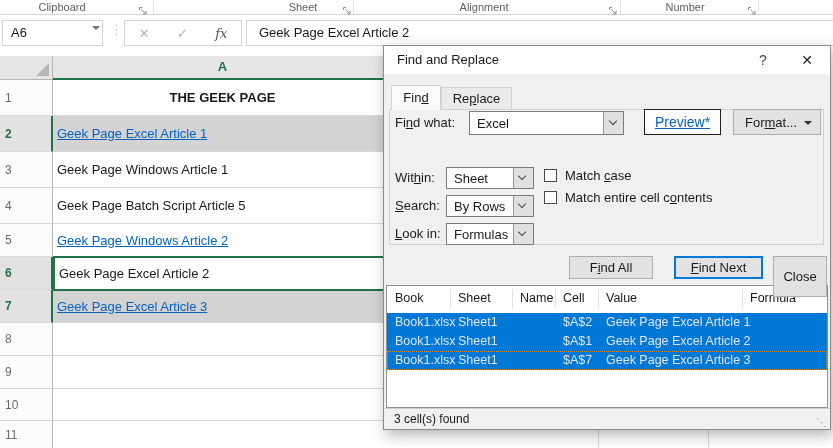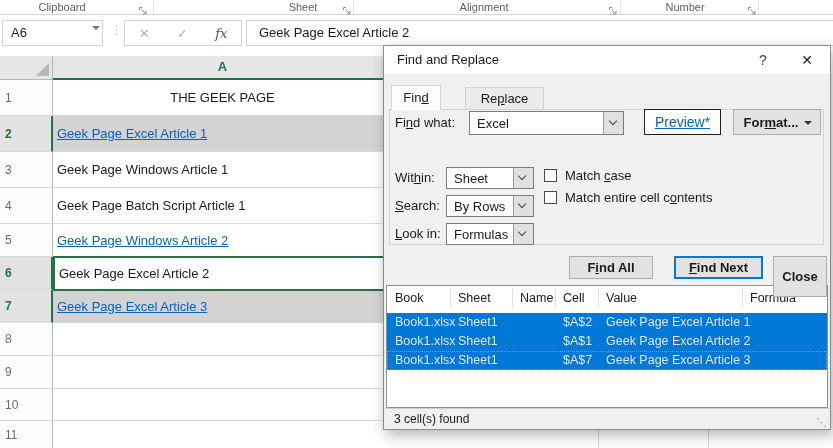--- a/index.html
+++ b/index.html
@@ -41,56 +41,56 @@
              font-size:13px; text-align:center; line-height:22px; }
   .rh { left:0; width:53px; background:#fcfcfc; border-right:1px solid #b5b5b5;
         border-bottom:1px solid #d9d9d9; font-size:12px; color:#6b6b6b;
         display:flex; align-items:center; padding-left:5px; }
   .rh.sel { background:#e2e2e2; color:#217346; font-weight:bold;
             border-right:2px solid #217346; }
   .cell { left:53px; width:339px; border-bottom:1px solid #d9d9d9; background:#fff;
           font-size:13px; display:flex; align-items:center; padding-left:4px;
           white-space:nowrap; overflow:hidden; }
   .cell.gray { background:#d3d3d3; }
-  .cell.title { font-weight:normal; justify-content:center; padding-left:0; }
+  .cell.title { font-weight:bold; justify-content:center; padding-left:0; }
   .cell .link, .cell.linkcell { color:#0563c1; text-decoration:underline; }
   .active-box { left:53px; top:256px; width:340px; height:35px; background:#fff;
                 border:2px solid #217346; z-index:2; display:flex; align-items:center;
                 padding-left:4px; font-size:13px; }
   .vgrid { top:80px; width:1px; height:368px; background:#d9d9d9; }
 
   
   .dlg { left:383px; top:45px; width:448px; height:385px; background:#f0f0f0;
          border:1px solid #8b8b8b; z-index:10; box-shadow:3px 5px 14px rgba(0,0,0,.30);
          font-size:13px; }
   .dlg-title { left:0; top:0; width:446px; height:28px; background:#fff; }
   .dlg-title-text { left:13px; top:0; line-height:28px; font-size:13px; }
   .dlg-help { left:370px; top:4px; width:18px; height:20px; text-align:center;
               color:#444; font-size:14px; line-height:20px; }
   .dlg-close { left:410px; top:4px; width:26px; height:20px; text-align:center;
                color:#222; font-size:14px; line-height:20px; }
   .tab { border:1px solid #d2d2d2; border-bottom:none; text-align:center; }
   .tab.active { left:7px; top:39px; width:50px; height:25px; background:#fbfbfb;
                 line-height:23px; z-index:3; }
-  .tab.inactive { left:57px; top:41px; width:79px; height:23px; background:#ebebeb;
-                  line-height:21px; z-index:1;margin-left:24px; }
+  .tab.inactive { left:57px; top:41px; width:71px; height:23px; background:#ebebeb;
+                  line-height:21px; z-index:1; }
   .tabpage { left:5px; top:63px; width:435px; height:136px; border:1px solid #d2d2d2;
              background:#f0f0f0; z-index:2; }
   .dlg .ctl { z-index:4; }
   .dlabel { line-height:22px; white-space:nowrap; }
   .combo { background:#fff; border:1px solid #7a7a7a; }
   .combo .val { position:absolute; left:7px; top:0; bottom:0; display:flex;
                 align-items:center; white-space:nowrap; }
   .combo .drop { position:absolute; right:0; top:0; bottom:0; width:20px;
                  background:#e0e0e0; border-left:1px solid #999; }
   .chev { position:absolute; left:6px; top:6px; width:6px; height:6px;
           border-right:1.5px solid #444; border-bottom:1.5px solid #444;
           transform:rotate(45deg); }
   .btn { background:#e2e2e2; border:1px solid #adadad; text-align:center;
-         display:flex; align-items:center; justify-content:center; white-space:nowrap;font-weight:bold; }
+         display:flex; align-items:center; justify-content:center; white-space:nowrap; }
   .btn.default { border:2px solid #0078d7; }
   .preview-btn { background:#fff; border:1px solid #1f1f1f; display:flex;
                  align-items:center; justify-content:center; }
   .preview-btn span { color:#0563c1; text-decoration:underline; font-size:14px; }
   .fmt-arrow { position:absolute; right:8px; top:11px; width:0; height:0;
                border-left:4px solid transparent; border-right:4px solid transparent;
                border-top:4px solid #333; }
   .cbx { width:13px; height:13px; background:#fff; border:1px solid #4a4a4a; }
 
   .rlist { left:2px; top:239px; width:442px; height:123px; background:#fff;
@@ -163,21 +163,21 @@
 <div class="abs rh sel" style="top:257px;height:33px">6</div>
 <div class="abs rh sel" style="top:290px;height:33px">7</div>
 <div class="abs rh" style="top:323px;height:33px">8</div>
 <div class="abs rh" style="top:356px;height:33px">9</div>
 <div class="abs rh" style="top:389px;height:32px">10</div>
 <div class="abs rh" style="top:421px;height:27px;border-bottom:none">11</div>
 
 <div class="abs cell title" style="top:80px;height:36px">THE GEEK PAGE</div>
 <div class="abs cell gray linkcell" style="top:116px;height:36px">Geek Page Excel Article 1</div>
 <div class="abs cell" style="top:152px;height:36px">Geek Page Windows Article 1</div>
-<div class="abs cell" style="top:188px;height:36px">Geek Page Batch Script Article 1</div>
+<div class="abs cell" style="top:188px;height:36px">Geek Page Batch Script Article 5</div>
 <div class="abs cell linkcell" style="top:224px;height:33px">Geek Page Windows Article 2</div>
 <div class="abs cell gray linkcell" style="top:290px;height:33px">Geek Page Excel Article 3</div>
 <div class="abs cell" style="top:323px;height:33px"></div>
 <div class="abs cell" style="top:356px;height:33px"></div>
 <div class="abs cell" style="top:389px;height:32px"></div>
 <div class="abs cell" style="top:421px;height:27px;border-bottom:none"></div>
 
 <div class="abs active-box">
   <span class="link">Geek Page Excel Article 2</span>
 </div>

